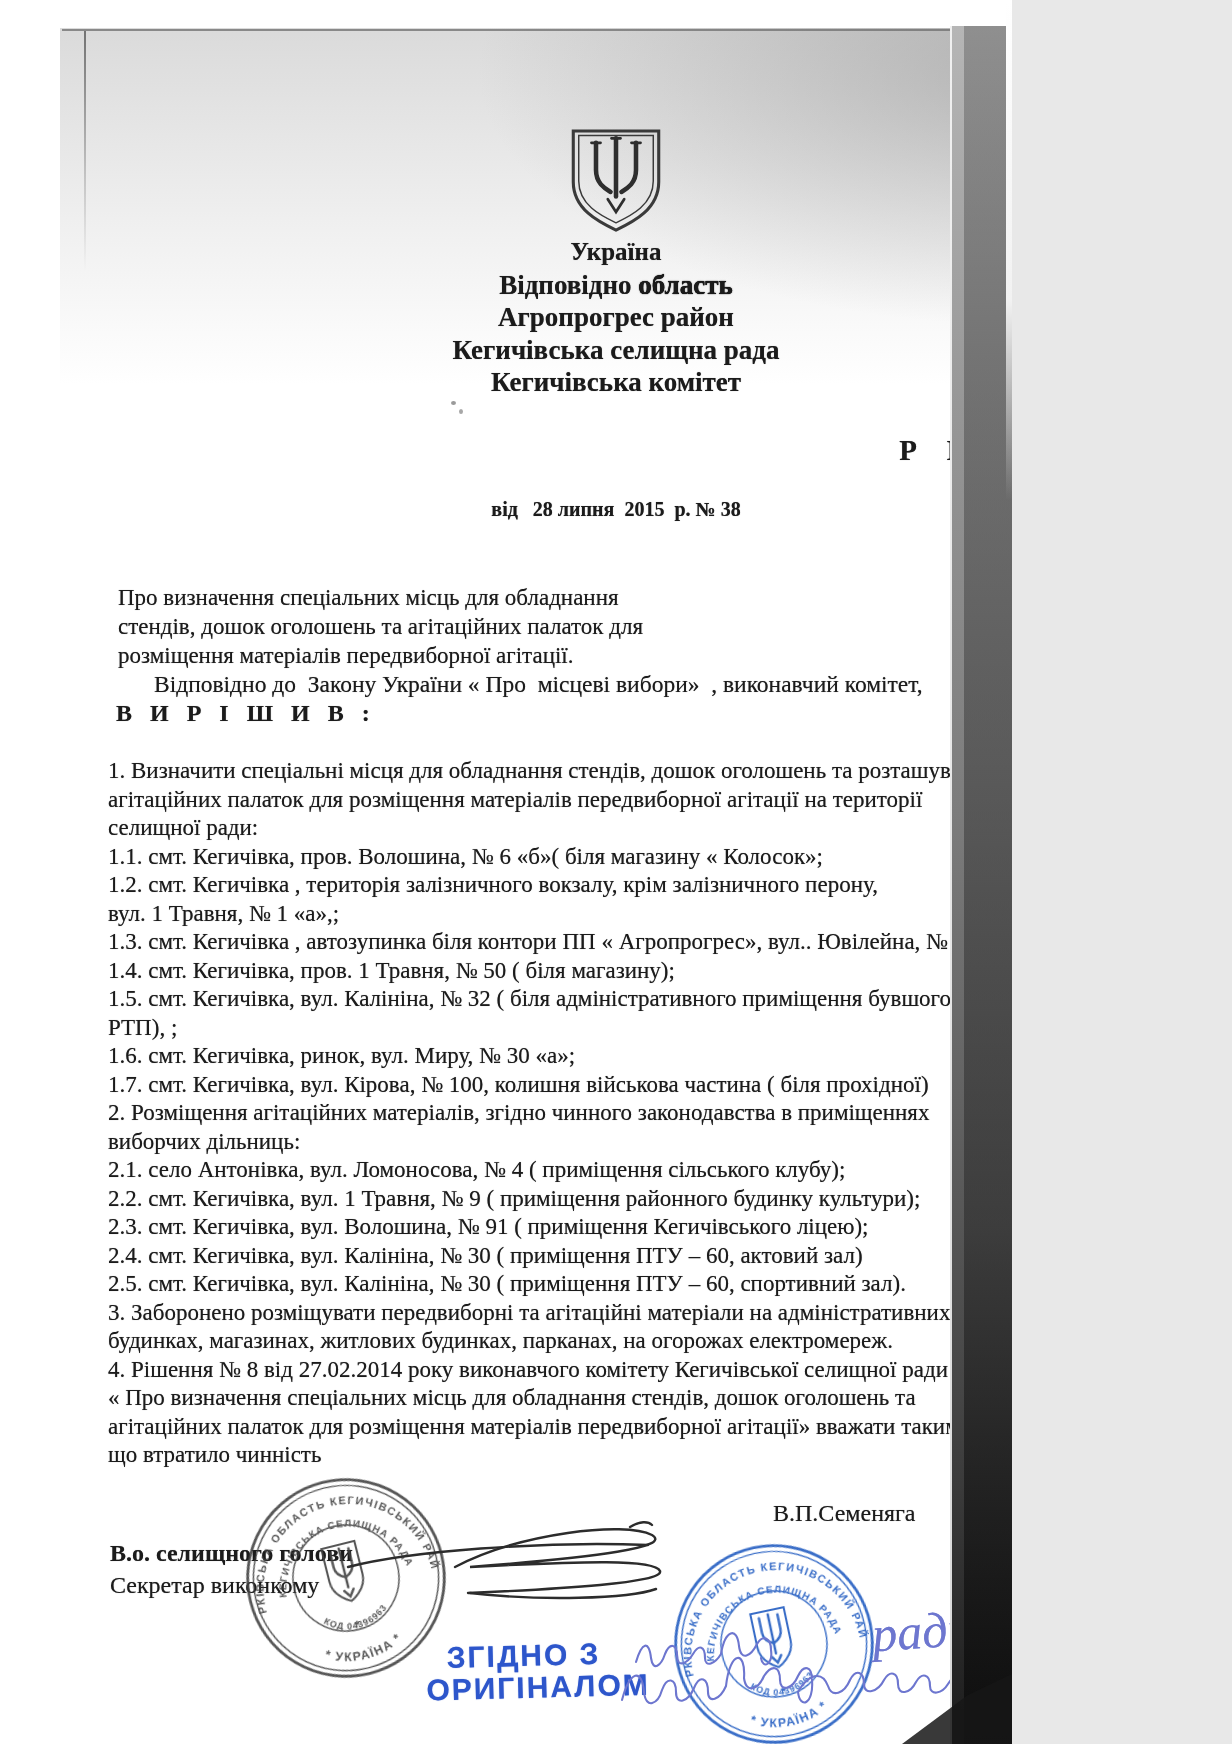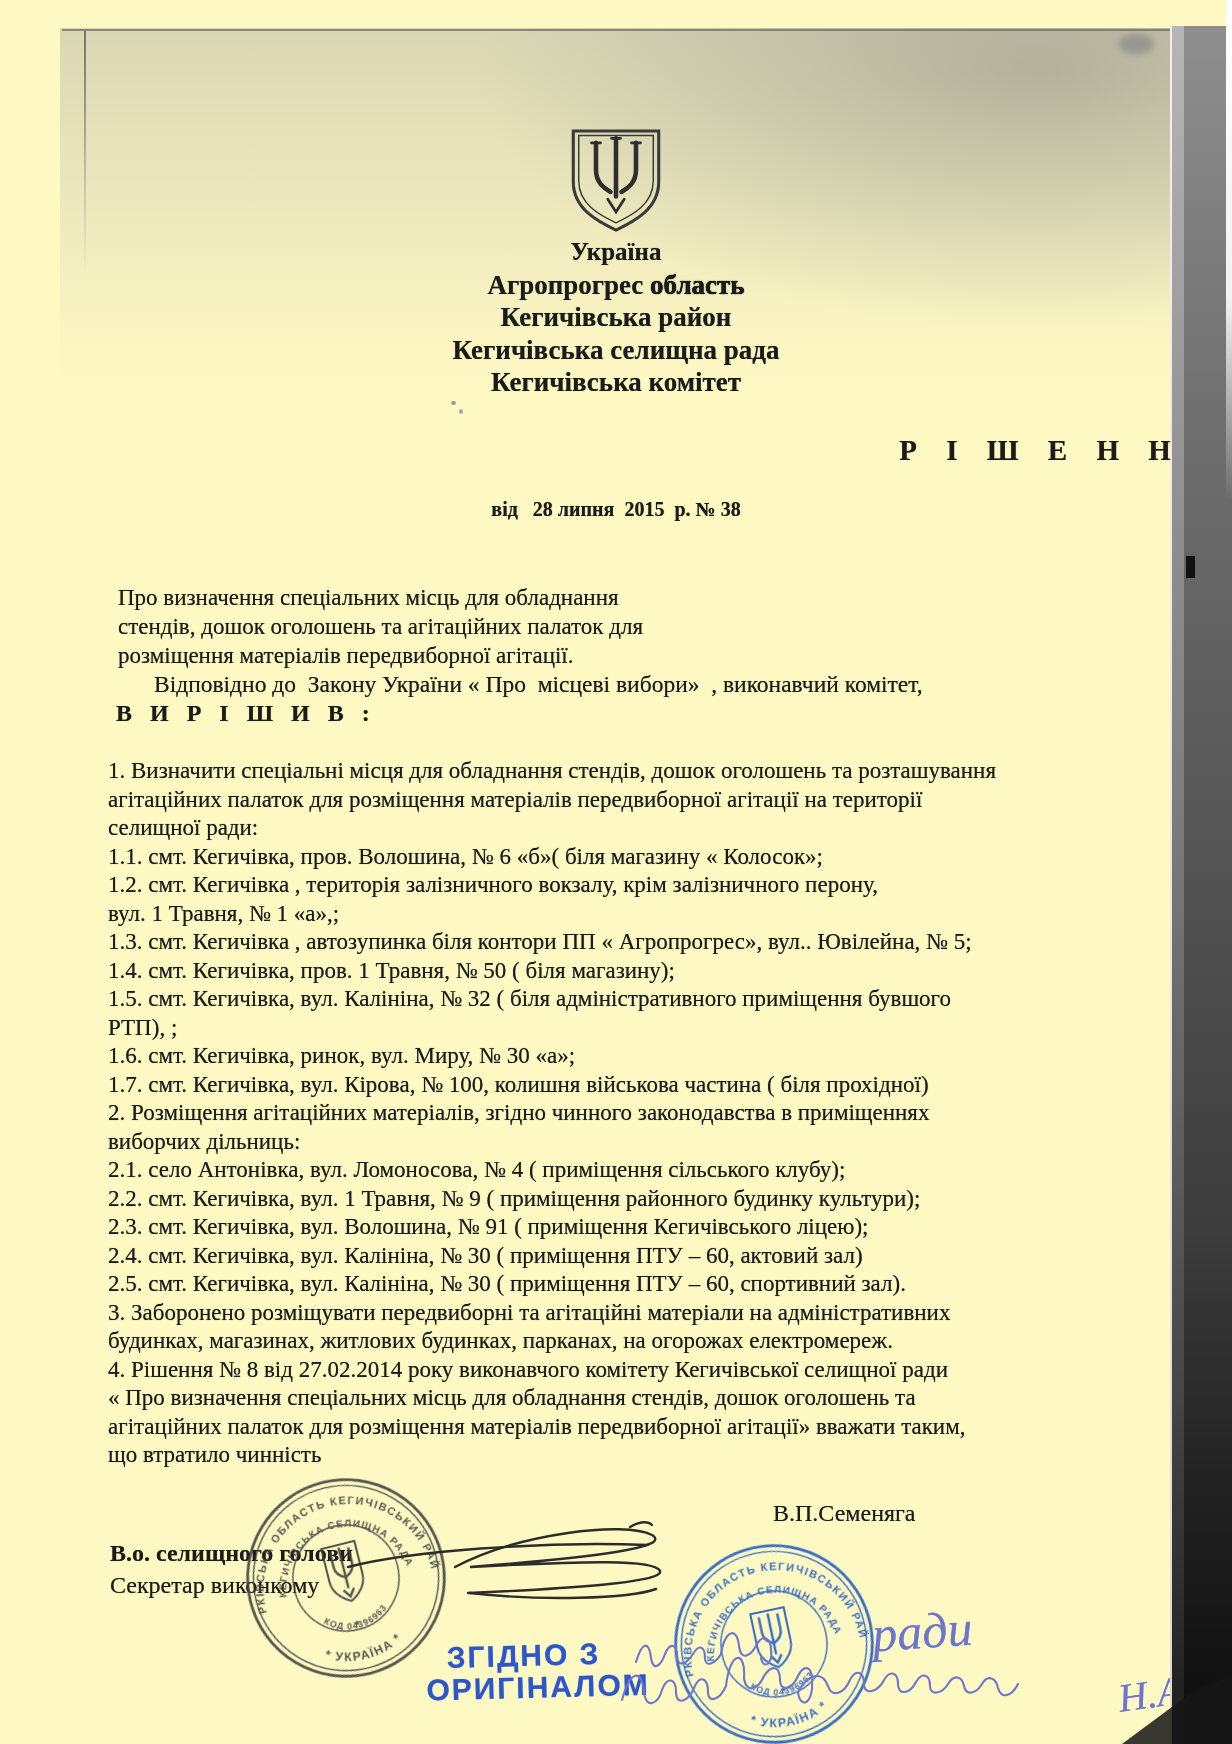--- a/index.html
+++ b/index.html
@@ -1,16 +1,16 @@
 <!DOCTYPE html>
 <html lang="uk"><head>
 <meta charset="utf-8">
 <style>
   html,body{margin:0;padding:0;background:#e8e8e8;}
-  .page{position:relative;width:1232px;height:1744px;background:#fef9c3;overflow:hidden;
+  .page{position:relative;width:1012px;height:1744px;background:#ffffff;overflow:hidden;
         font-family:"Liberation Serif","DejaVu Serif",serif;color:#1b1b1b;}
   
   .scan-top-shade{position:absolute;left:60px;top:28px;width:1150px;height:420px;z-index:1;
      background:
        radial-gradient(ellipse 700px 320px at 85% 10%, rgba(120,120,120,.42), rgba(150,150,150,.18) 55%, transparent 80%),
        linear-gradient(180deg, rgba(150,150,150,.35), rgba(165,165,165,.18) 45%, transparent 85%);}
   .scan-topline{position:absolute;left:62px;top:29px;width:1170px;height:2px;background:rgba(110,110,110,.75);z-index:4;}
   .scan-leftline{position:absolute;left:84px;top:31px;width:2px;height:240px;z-index:4;
      background:linear-gradient(180deg, rgba(90,90,90,.8), rgba(120,120,120,.35) 60%, transparent);}
   .scan-right-band{position:absolute;right:0;top:26px;width:60px;height:1718px;z-index:6;
@@ -87,22 +87,22 @@
       </g>
       <g stroke="#2e2e2e" stroke-width="3" stroke-linecap="round">
         <path d="M28,18 h10 M72,18 h10 M50,13 h10"></path>
         <path d="M46,80 L55,94 L64,80"></path>
       </g>
     </g>
   </svg>
 
   <div class="z centered hdr ink">
     <div class="country">Україна</div>
-    <div><span>Агропрогрес</span>&nbsp;<span class="bolder">область</span></div>
-    <div>Кегичівська район</div>
+    <div><span>Відповідно</span>&nbsp;<span class="bolder">область</span></div>
+    <div>Агропрогрес район</div>
     <div>Кегичівська селищна рада</div>
     <div>Кегичівська комітет</div>
   </div>
 
   <div class="z centered title ink">Р І Ш Е Н Н Я</div>
   <div class="z centered dateline ink">від   28 липня  2015  р. № 38</div>
 
   <div class="z subject ink">Про визначення спеціальних місць для обладнання
 стендів, дошок оголошень та агітаційних палаток для
 розміщення матеріалів передвиборної агітації.</div>

